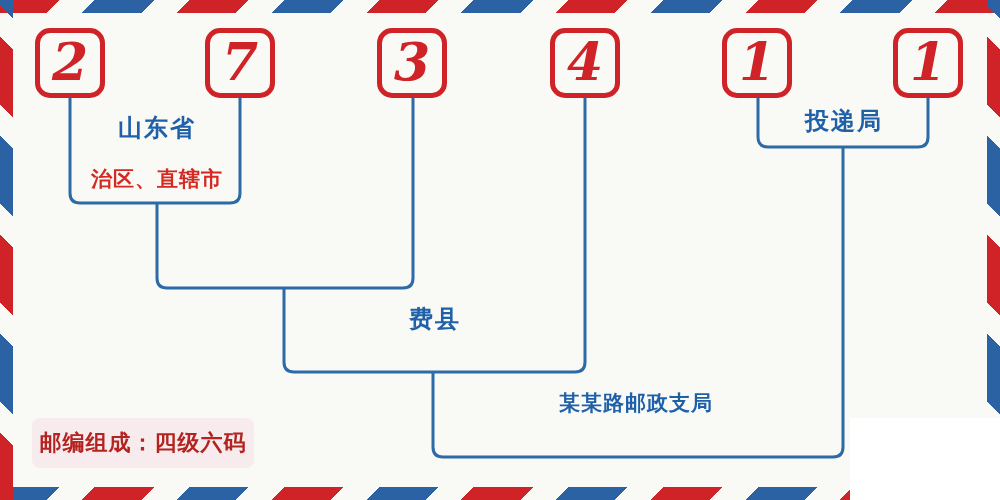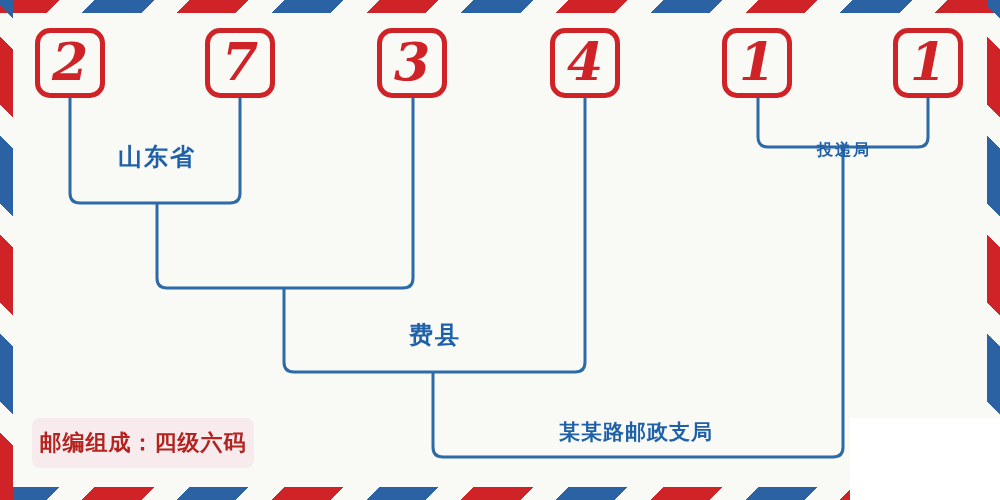--- a/index.html
+++ b/index.html
@@ -27,27 +27,27 @@
   
   .digit-box{
     position:absolute;top:28px;width:60px;height:60px;
     border:5px solid #cf2328;border-radius:15px;background:#f9f9f6;
     color:#cf2328;font-family:"DejaVu Serif","Liberation Serif",serif;
     font-weight:bold;font-style:italic;font-size:52px;line-height:58px;
     text-align:center;
   }
 
   
-  .lbl{position:absolute;transform:translate(-50%,-50%);white-space:nowrap;text-align:left;margin-top:29px;}
+  .lbl{position:absolute;transform:translate(-50%,-50%);white-space:nowrap;text-align:left;}
   .blue-lbl{color:#1f61a8;font-weight:bold;}
   .red-lbl{color:#d42a22;font-weight:bold;}
   .lbl-region{font-size:24px;letter-spacing:2px;}
   .lbl-level{font-size:21px;letter-spacing:1px;line-height:21px;}
   .lbl-office{font-size:21px;letter-spacing:1px;font-family:Liberation Serif, serif;}
-  .lbl-delivery{font-size:16px;letter-spacing:2px;}
+  .lbl-delivery{font-size:24px;letter-spacing:2px;}
 
   
   .badge{
     position:absolute;left:32px;top:418px;width:222px;height:50px;
     background:#f7ebed;border-radius:8px;
     display:flex;align-items:center;justify-content:center;
     color:#b3231f;font-weight:bold;font-size:22px;letter-spacing:1px;
     font-family:"DejaVu Serif","Liberation Serif",serif;
   }
 </style>
@@ -71,23 +71,24 @@
   </svg>
 
   <div class="digit-box" style="left:35px">2</div>
   <div class="digit-box" style="left:205px">7</div>
   <div class="digit-box" style="left:377px">3</div>
   <div class="digit-box" style="left:550px">4</div>
   <div class="digit-box" style="left:722px">1</div>
   <div class="digit-box" style="left:893px">1</div>
 
   <div class="lbl blue-lbl lbl-region" style="left:157px;top:128px">山东省</div>
+  <div class="lbl red-lbl lbl-level" style="left:157px;top:179px">治区、直辖市</div>
 
 
-  <div class="lbl blue-lbl lbl-region" style="left:435px;top:306px">费县</div>
+  <div class="lbl blue-lbl lbl-region" style="left:435px;top:319px">费县</div>
 
   <div class="lbl blue-lbl lbl-office" style="left:636px;top:403px">某某路邮政支局</div>
 
   <div class="lbl blue-lbl lbl-delivery" style="left:844px;top:121px">投递局</div>
 
   <div class="badge">
     <span>邮编组成：四级六码</span>
   </div>
 
 </div>

